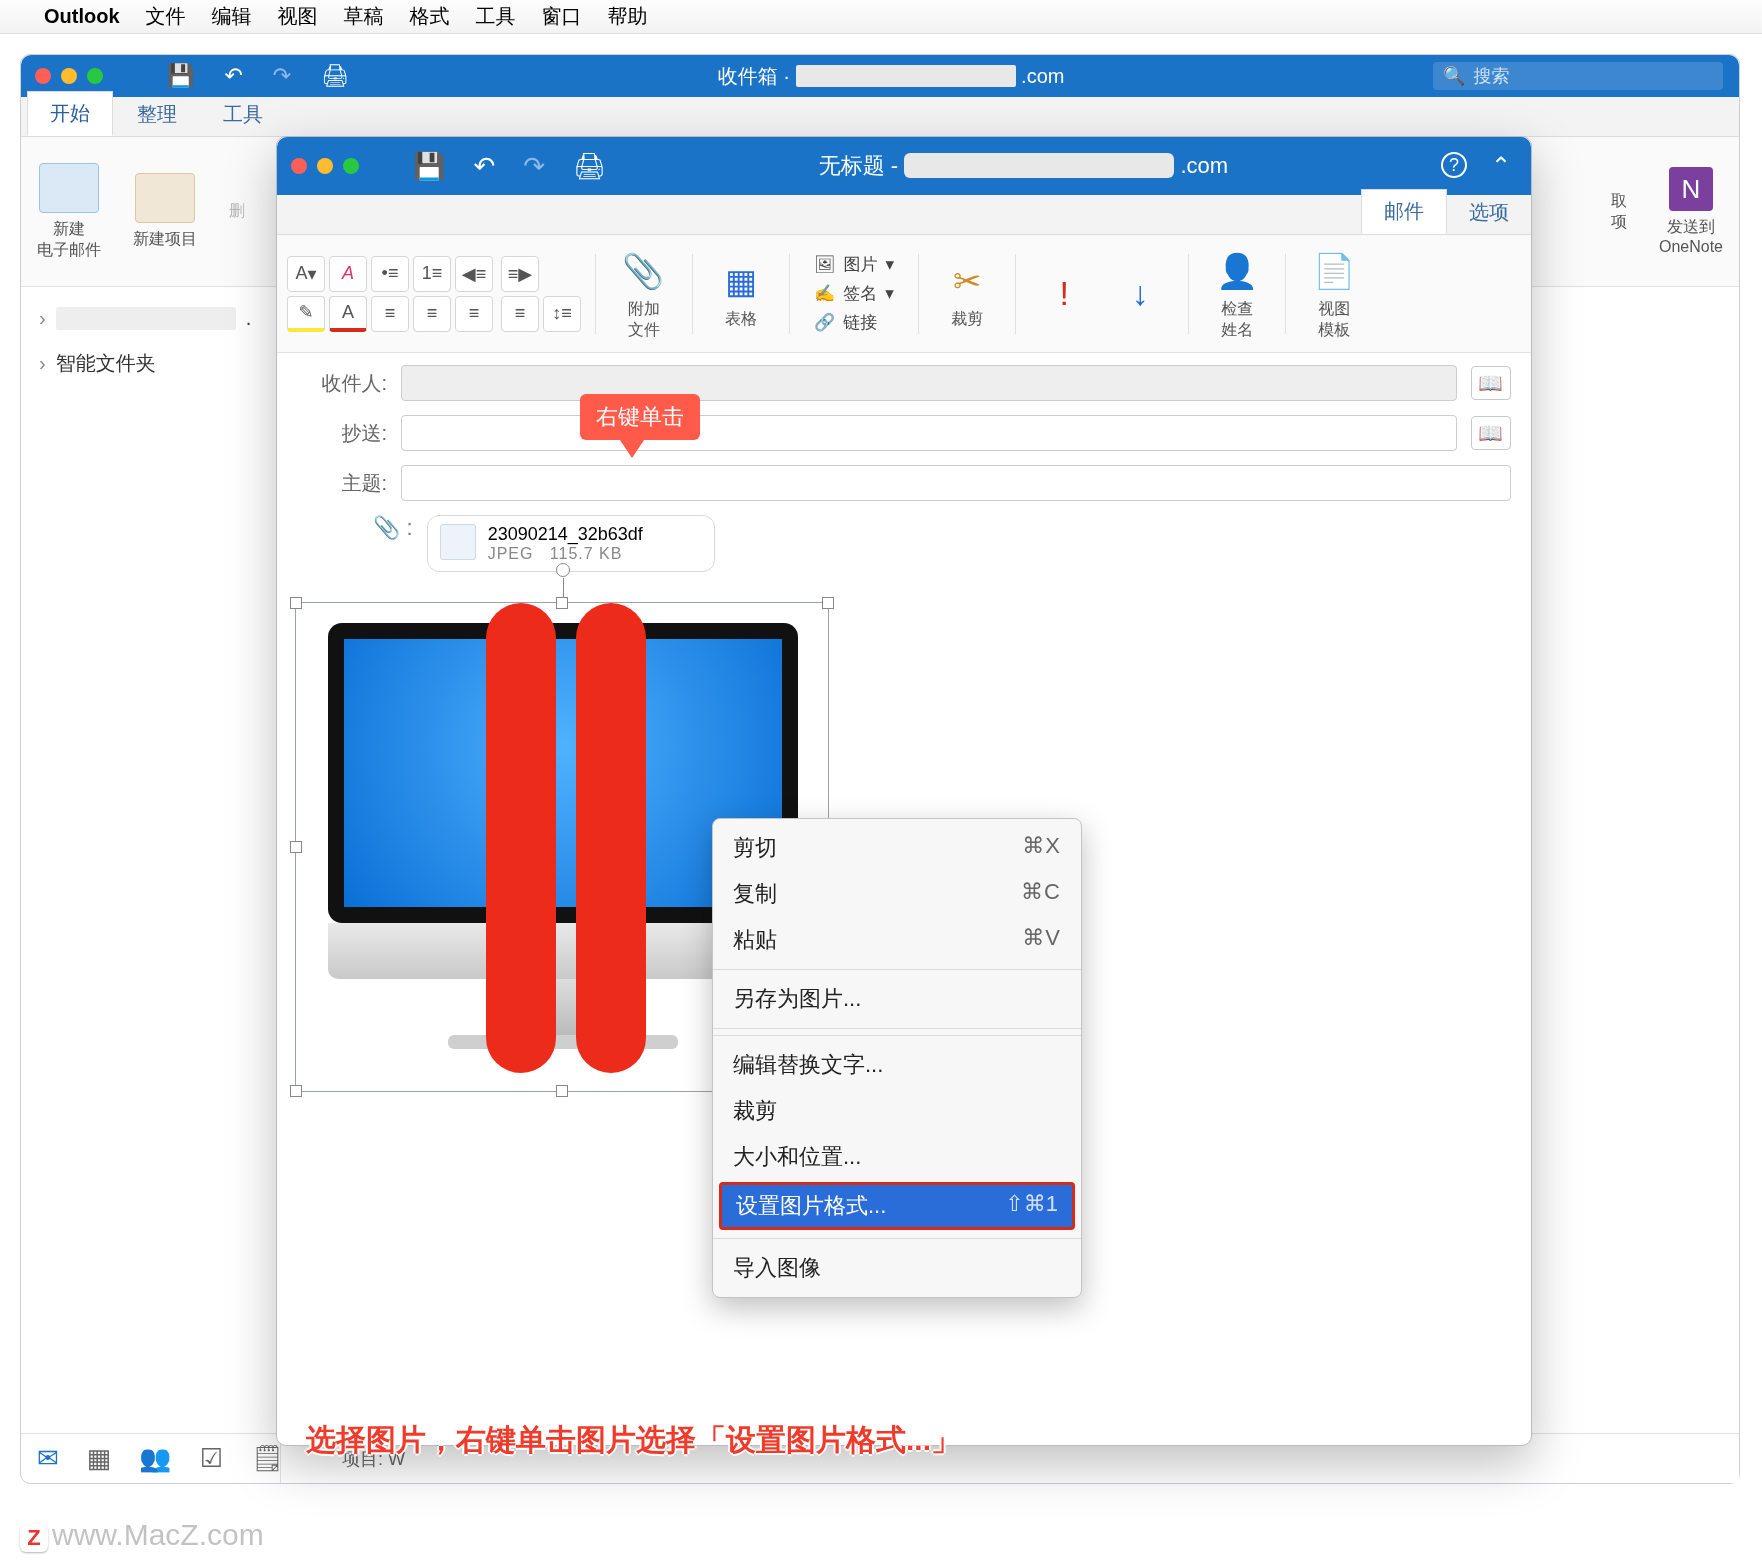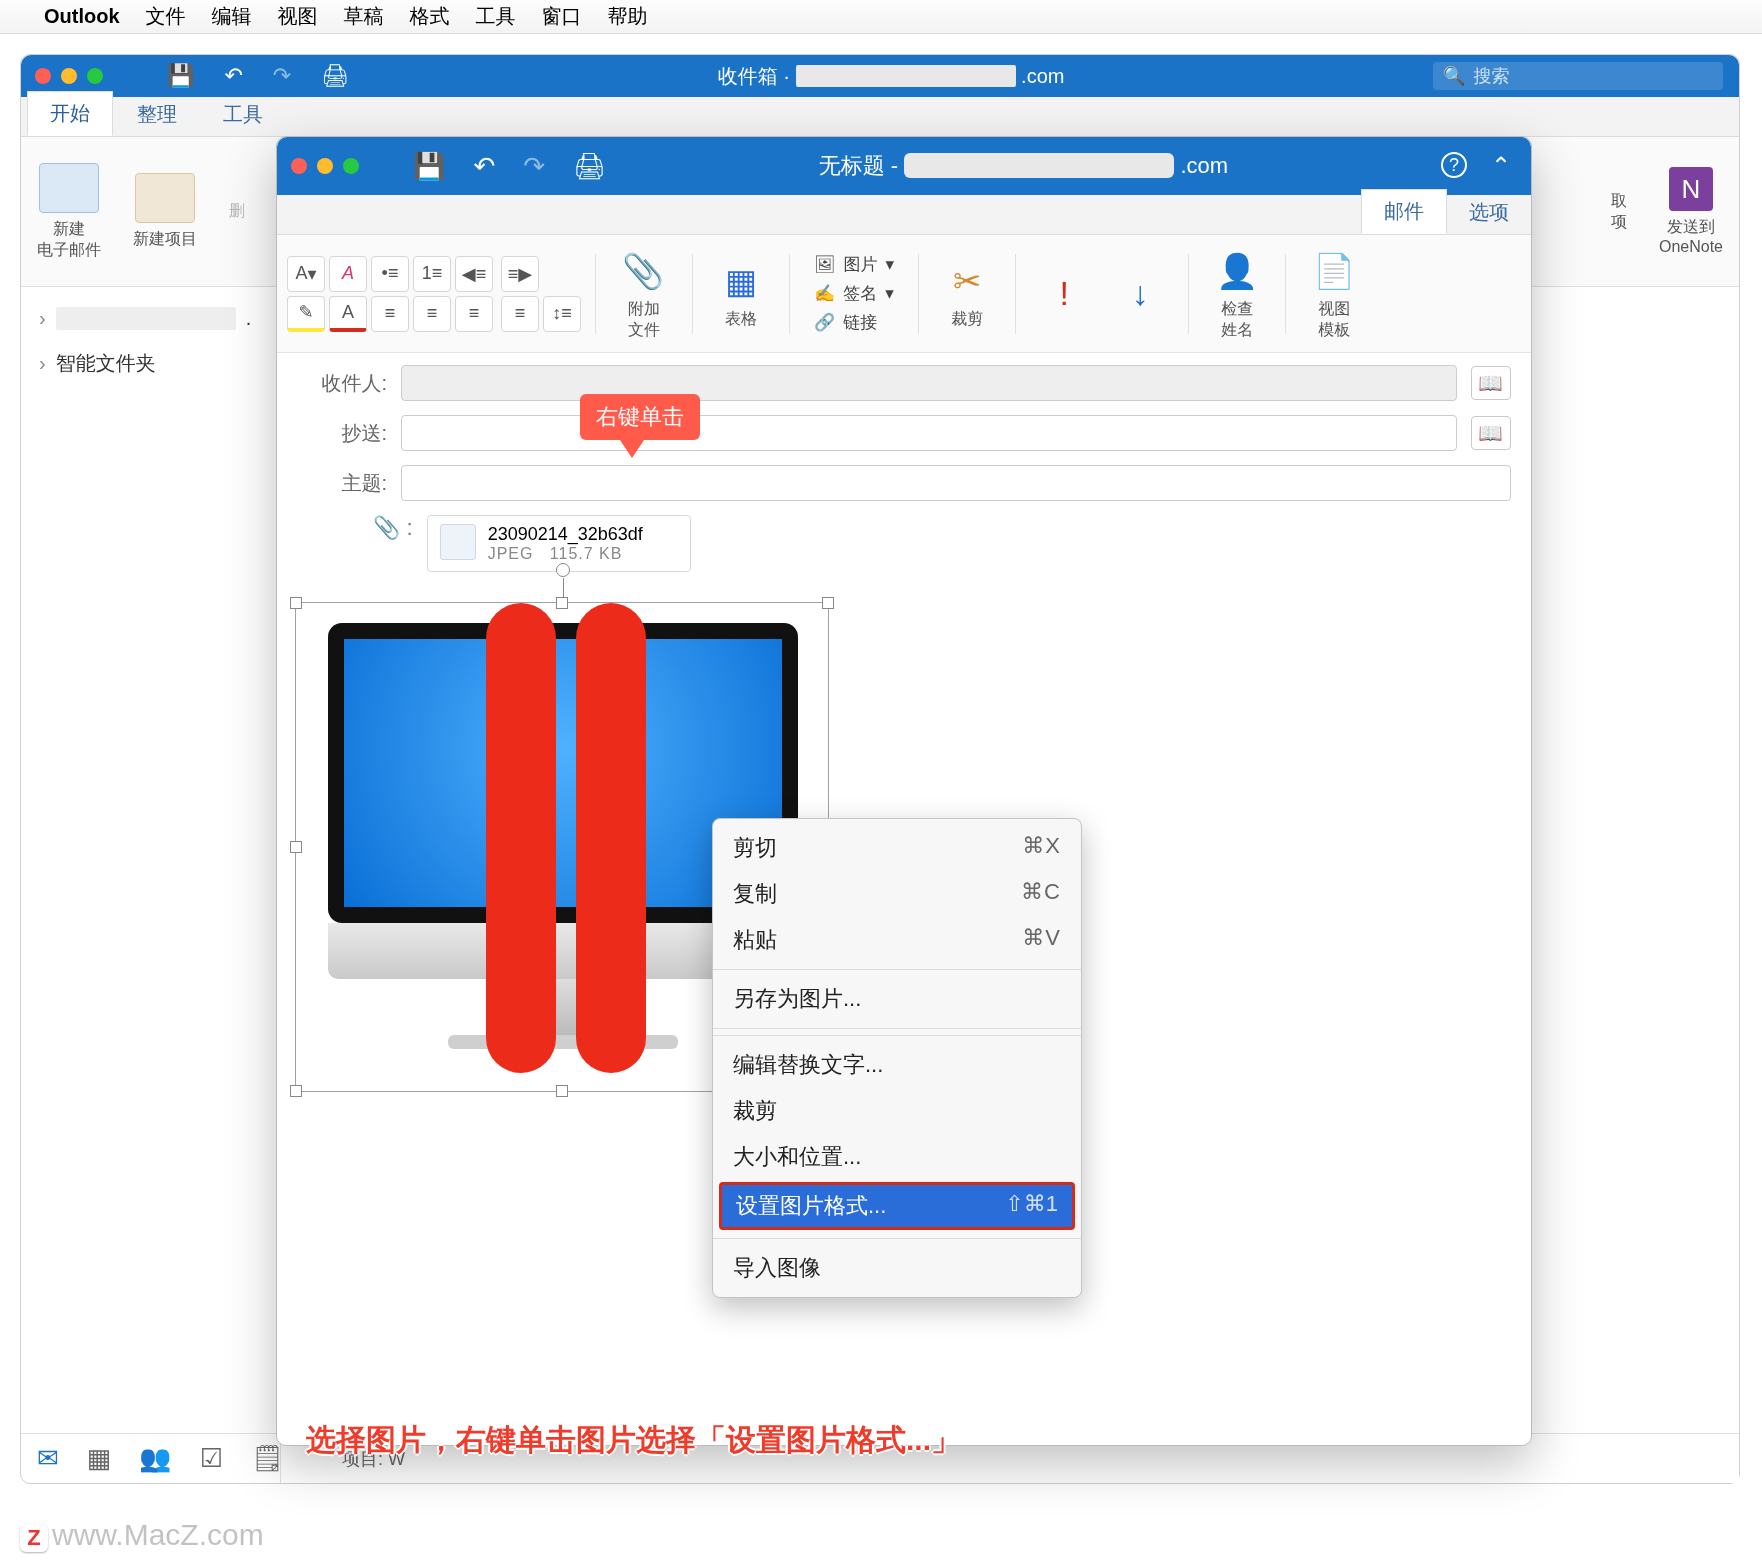--- a/index.html
+++ b/index.html
@@ -64,21 +64,21 @@
 
 .compose-fields { padding: 12px 20px 12px 36px; font-size: 20px; }
 .field-row { display: flex; align-items: center; gap: 14px; margin-bottom: 14px; }
 .field-label { width: 74px; text-align: right; color: #666; }
 .field-input { flex: 1; height: 36px; border: 1px solid #ccc; border-radius: 4px; background: #fff; padding: 0 10px; }
 .field-input.mask { background: #eee; }
 .book-btn { width: 40px; height: 34px; border: 1px solid #c9c9c9; border-radius: 4px; background: #fff; display: flex; align-items: center; justify-content: center; color: #3b6aa0; }
 
 .attachment-row { display: flex; align-items: flex-start; gap: 14px; padding-left: 60px; }
 .clip-ico { font-size: 22px; color: #777; }
-.attachment-chip { width: 264px; border: 1px solid #d9d9d9; border-radius: 4px; padding: 8px 12px; display: flex; gap: 12px; background: #fff; }
+.attachment-chip { width: 288px; border: 1px solid #d9d9d9; border-radius: 12px; padding: 8px 12px; display: flex; gap: 12px; background: #fff; }
 .att-thumb { width: 36px; height: 36px; background: #eef3f9; border: 1px solid #cdd9e6; border-radius: 3px; }
 .att-info { font-size: 18px; }
 .att-name {}
 .att-meta { color: #888; font-size: 16px; letter-spacing: 1px; }
 
 .callout { position: absolute; left: 580px; top: 394px; z-index: 80; }
 .callout-box { background: #ff5a4a; color: #fff; font-size: 22px; padding: 8px 16px; border-radius: 6px; }
 .callout-arrow { width: 0; height: 0; border-left: 12px solid transparent; border-right: 12px solid transparent; border-top: 18px solid #ff5a4a; margin-left: 40px; }
 
 .compose-body { position: relative; padding: 18px; }

